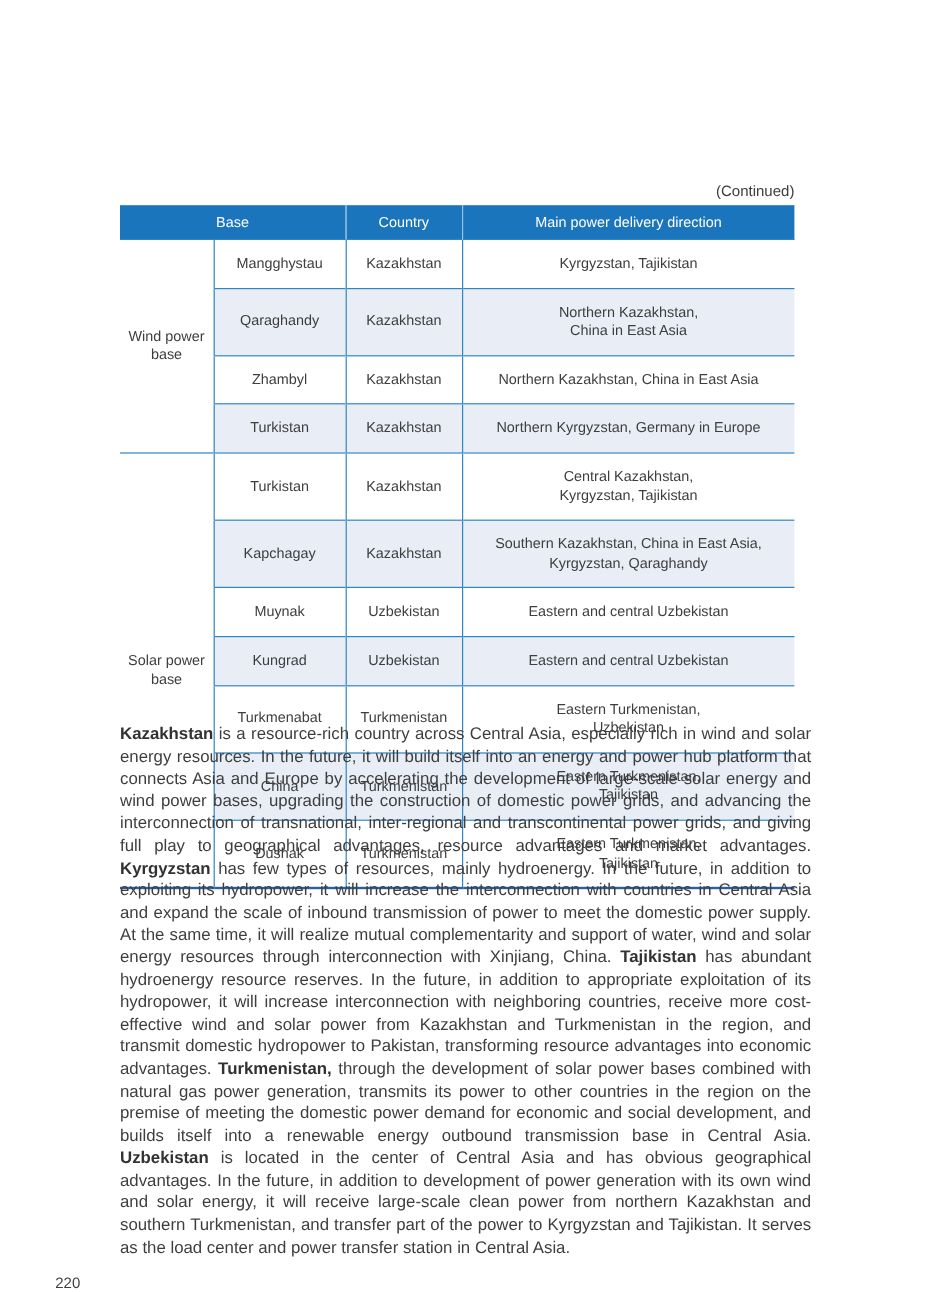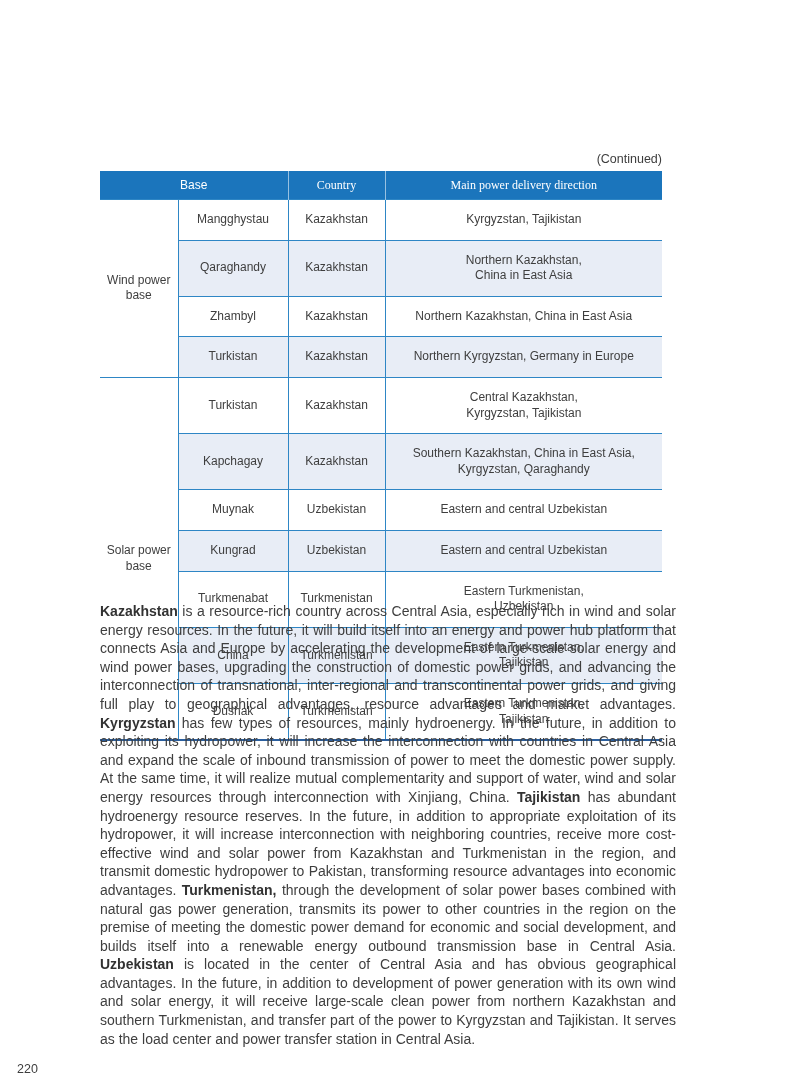--- a/index.html
+++ b/index.html
@@ -42,21 +42,21 @@
   table.power-table col.c4 { width: 277px; }
   table.power-table th {
     background: #1b75bc;
     color: #ffffff;
     font-weight: normal;
     height: 26px;
     font-size: 12px;
     text-align: center;
     vertical-align: middle;
   }
-  table.power-table th + th { border-left: 1px solid rgba(255,255,255,0.55); font-family: Liberation Serif, serif; }
+  table.power-table th + th { border-left: 1px solid rgba(255,255,255,0.55); }
   table.power-table td {
     text-align: center;
     vertical-align: middle;
     border-top: 1px solid #2e86c5;
     padding: 12px 6px;
     line-height: 1.3;
     background: #ffffff;
   }
   table.power-table td.bl { border-left: 1px solid #2e86c5; }
   table.power-table td.alt { background: #e8edf6; }
@@ -72,21 +72,21 @@
     left: 100px;
     width: 576px;
     text-align: justify;
     font-size: 14px;
     line-height: 18.6px;
     color: #3e3e3e;
   }
   .body-text b { font-weight: bold; color: #323232; }
   .page-number {
     position: absolute;
-    left: 17px;
+    left: 46px;
     top: 1014px;
     font-size: 12.5px;
     color: #3e3e3e;
   }
 </style>
 </head>
 <body>
 
 <div class="page">
 

